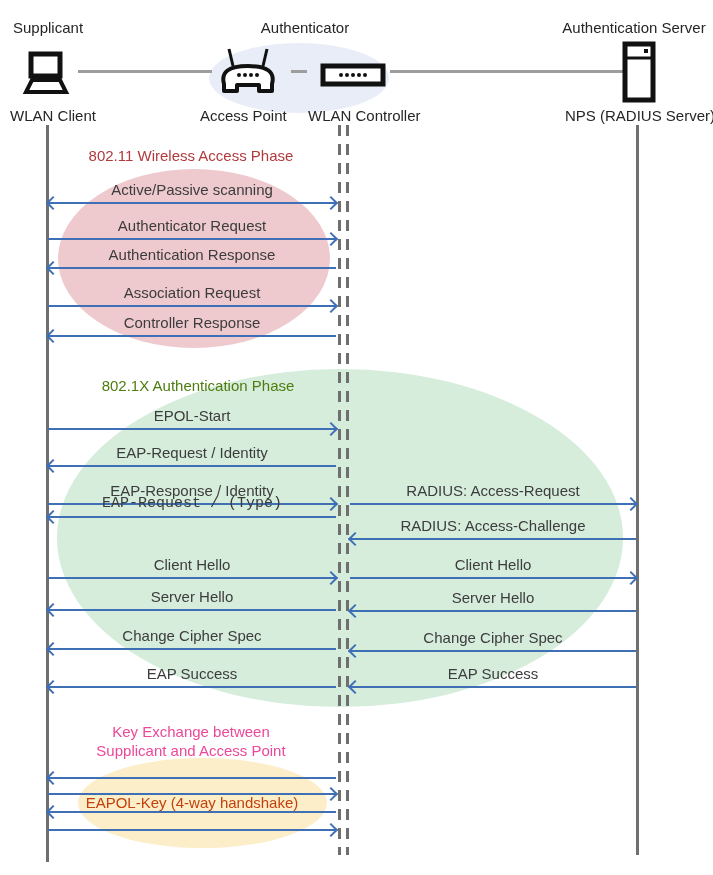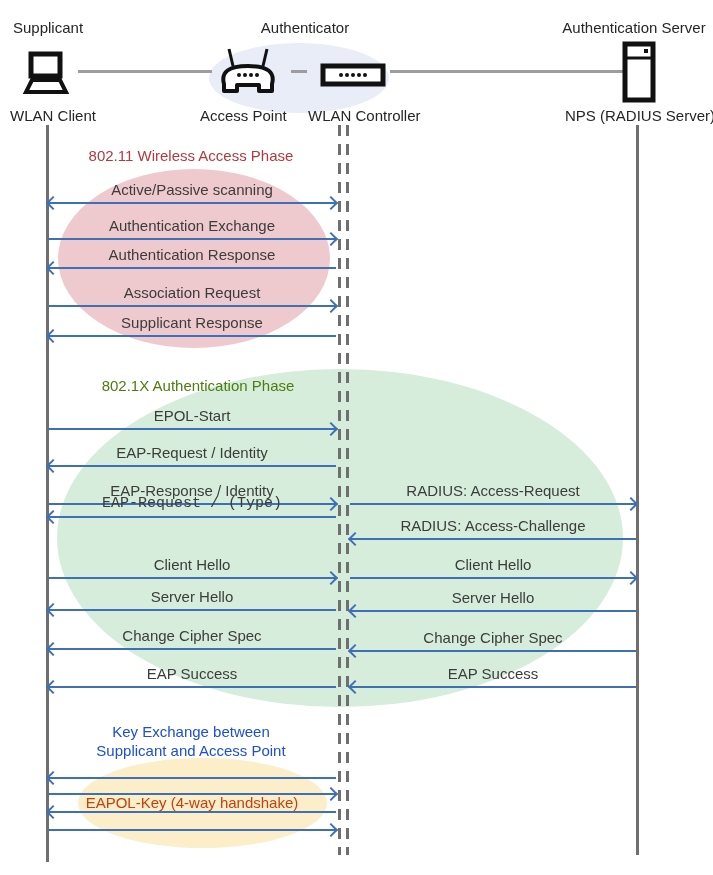--- a/index.html
+++ b/index.html
@@ -27,21 +27,21 @@
   
   .phase-ellipse{position:absolute;border-radius:50%;z-index:1;}
   .ellipse-pink{left:58px;top:169px;width:272px;height:179px;background:#eecace;}
   .ellipse-green{left:57px;top:369px;width:566px;height:338px;background:#d6eddc;}
   .ellipse-yellow{left:78px;top:758px;width:249px;height:90px;background:#fdeeca;}
 
   
   .phase-title{position:absolute;z-index:3;font-size:15px;text-align:center;white-space:nowrap;}
   .title-1{left:88px;width:206px;top:147px;color:#b23a3e;}
   .title-2{left:95px;width:206px;top:377px;color:#4d7c0f;}
-  .title-3{left:88px;width:206px;top:722px;color:#1d4ed8;line-height:19px;}
+  .title-3{left:88px;width:206px;top:722px;color:#ec4899;line-height:19px;}
 
   
   :root{--blue:#3f6fb5;}
   .message{position:absolute;height:2px;background:var(--blue);z-index:3;}
   .span-left{left:48px;width:288px;}
   .span-right{left:350px;width:286px;}
   .msg-label{position:absolute;left:0;right:0;bottom:6px;text-align:center;
              font-size:15px;color:#3c3c3c;white-space:nowrap;}
   .dir-left::before,.dir-both::before{content:"";position:absolute;left:0;top:-4px;
      width:8px;height:8px;border-top:2px solid var(--blue);border-left:2px solid var(--blue);
@@ -123,30 +123,30 @@
   <div class="phase-title title-2">802.1X Authentication Phase</div>
   <div class="phase-title title-3">
     <div>Key Exchange between</div>
     <div>Supplicant and Access Point</div>
   </div>
 
   <div class="message span-left dir-both" style="top:202px;">
     <div class="msg-label">Active/Passive scanning</div>
   </div>
   <div class="message span-left dir-right" style="top:238px;">
-    <div class="msg-label">Authentication Exchange</div>
+    <div class="msg-label">Authenticator Request</div>
   </div>
   <div class="message span-left dir-left" style="top:267px;">
     <div class="msg-label">Authentication Response</div>
   </div>
   <div class="message span-left dir-right" style="top:305px;">
     <div class="msg-label">Association Request</div>
   </div>
   <div class="message span-left dir-left" style="top:335px;">
-    <div class="msg-label">Supplicant Response</div>
+    <div class="msg-label">Controller Response</div>
   </div>
   <div class="message span-left dir-right" style="top:428px;">
     <div class="msg-label">EPOL-Start</div>
   </div>
   <div class="message span-left dir-left" style="top:465px;">
     <div class="msg-label">EAP-Request / Identity</div>
   </div>
   <div class="message span-left dir-right" style="top:503px;">
     <div class="msg-label">EAP-Response / Identity</div>
   </div>

